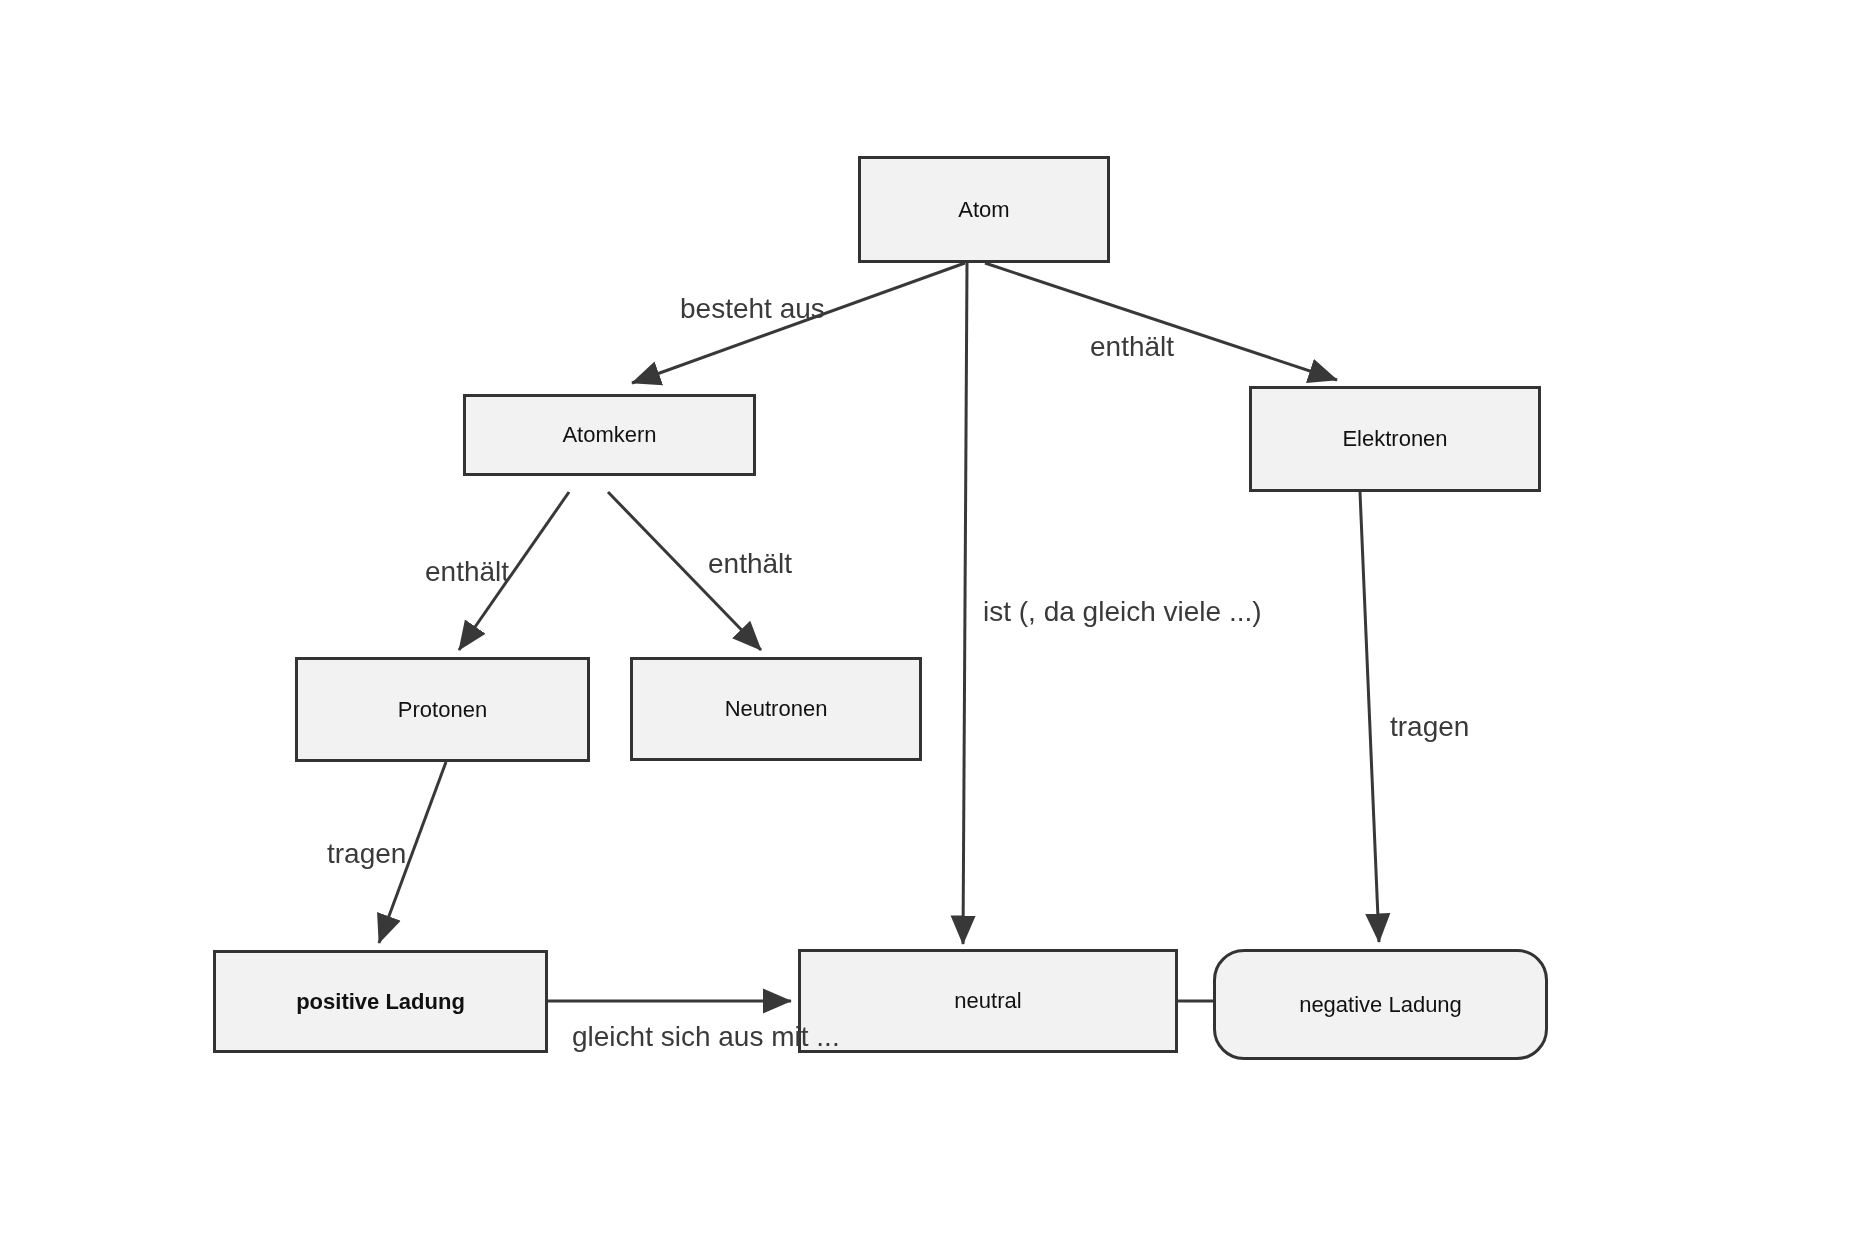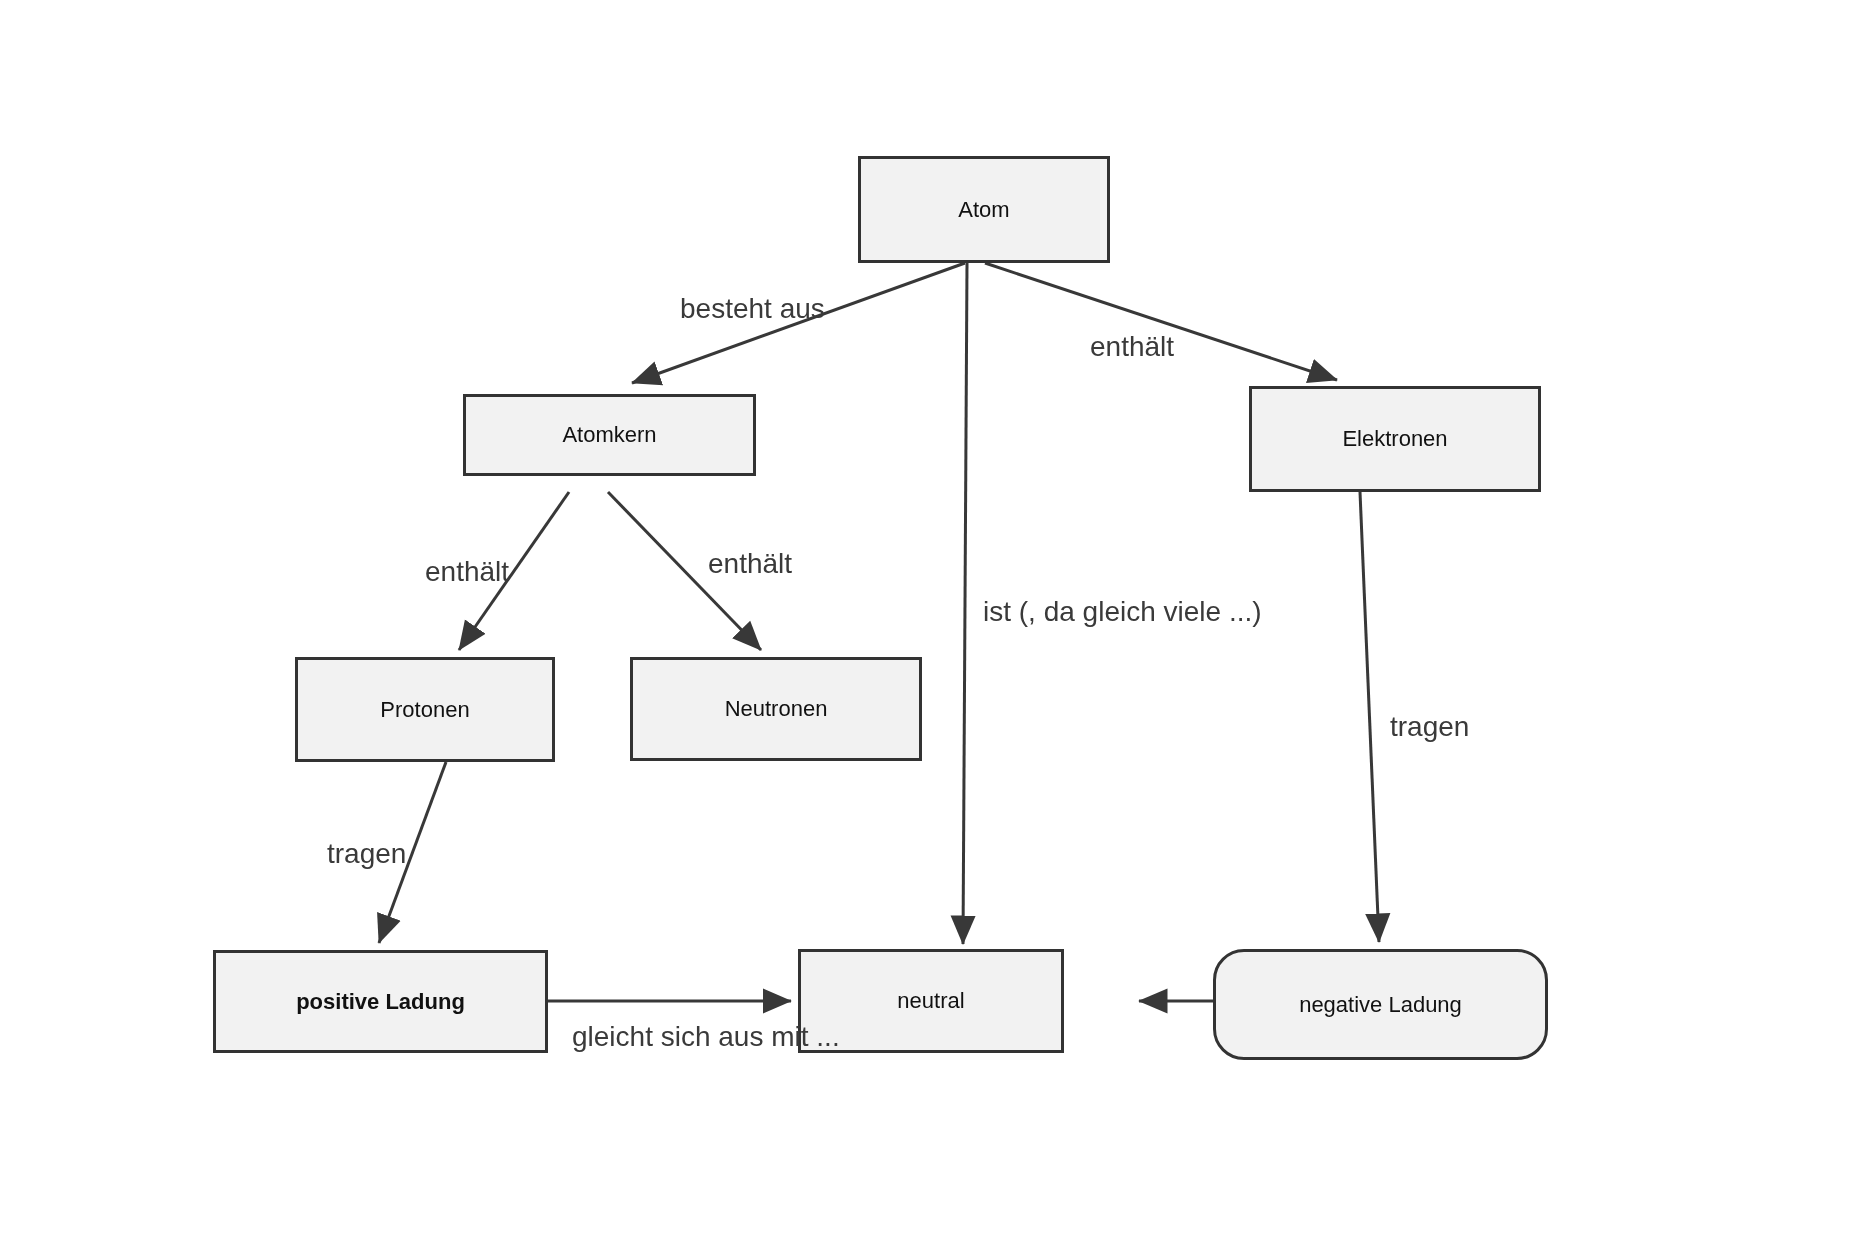--- a/index.html
+++ b/index.html
@@ -61,27 +61,27 @@
     <line x1="548" y1="1001" x2="791" y2="1001" marker-end="url(#arrow)"></line>
     <line x1="1213" y1="1001" x2="1139" y2="1001" marker-end="url(#arrow)"></line>
   </svg>
 
   <div class="node" style="left:858px;top:156px;width:252px;height:107px;">Atom</div>
 
   <div class="node" style="left:463px;top:386px;width:293px;height:82px;margin-top:8px;">Atomkern</div>
 
   <div class="node" style="left:1213px;top:386px;width:292px;height:106px;margin-left:36px;">Elektronen</div>
 
-  <div class="node" style="left:295px;top:657px;width:260px;height:105px;">Protonen</div>
+  <div class="node" style="left:295px;top:657px;width:295px;height:105px;">Protonen</div>
 
   <div class="node" style="left:630px;top:657px;width:292px;height:104px;">Neutronen</div>
 
   <div class="node" style="left:213px;top:950px;width:335px;height:103px;font-weight:bold;">positive Ladung</div>
 
-  <div class="node" style="left:798px;top:949px;width:266px;height:104px;">neutral</div>
+  <div class="node" style="left:798px;top:949px;width:380px;height:104px;">neutral</div>
 
   <div class="node" style="left:1213px;top:949px;width:335px;height:111px;border-radius:31px;">negative Ladung</div>
 
   <div class="edge-label" style="left:672px;top:293px;margin-left:8px;">besteht aus</div>
 
   <div class="edge-label" style="left:1090px;top:331px;">enthält</div>
 
   <div class="edge-label" style="left:983px;top:596px;">ist (, da gleich viele ...)</div>
 
   <div class="edge-label" style="left:425px;top:556px;">enthält</div>

